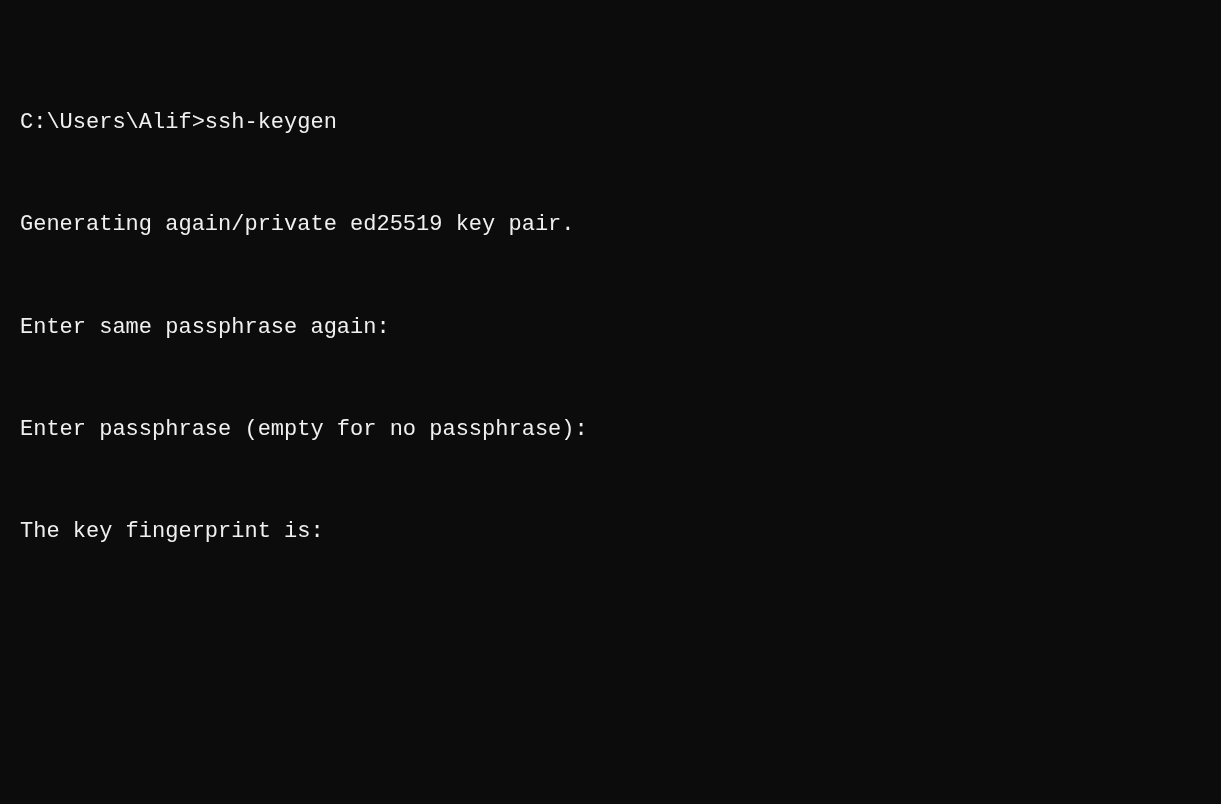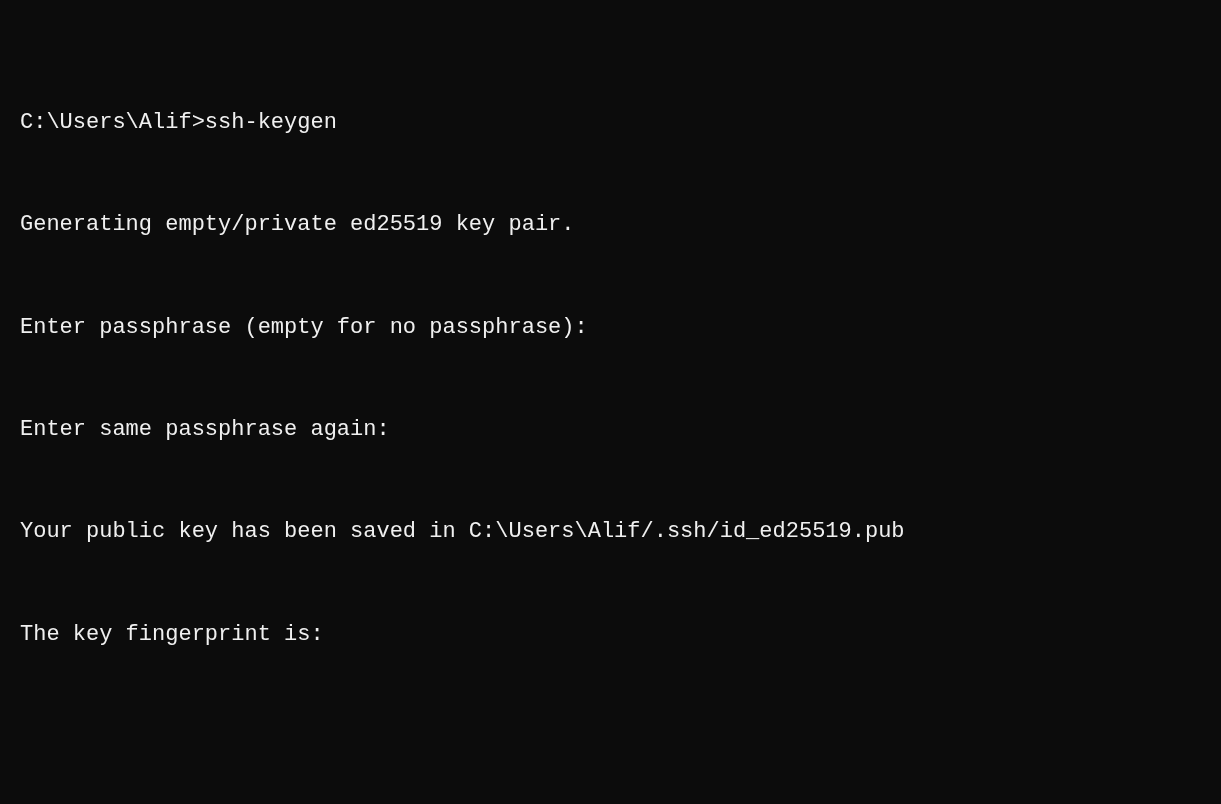--- a/index.html
+++ b/index.html
@@ -30,24 +30,23 @@
     }
     .terminal-line {
       display: block;
     }
   </style>
 </head>
 <body>
 
 <div class="terminal">
   <span class="terminal-line">C:\Users\Alif&gt;ssh-keygen</span>
-  <span class="terminal-line">Generating empty/private ed25519 key pair.</span>
+  <span class="terminal-line">Generating again/private ed25519 key pair.</span>
+  <span class="terminal-line">Enter same passphrase again:</span>
   <span class="terminal-line">Enter passphrase (empty for no passphrase):</span>
-  <span class="terminal-line">Enter same passphrase again:</span>
-  <span class="terminal-line">Your public key has been saved in C:\Users\Alif/.ssh/id_ed25519.pub</span>
   <span class="terminal-line">The key fingerprint is:</span>
   
   
   
   
   
   
   
   
   

